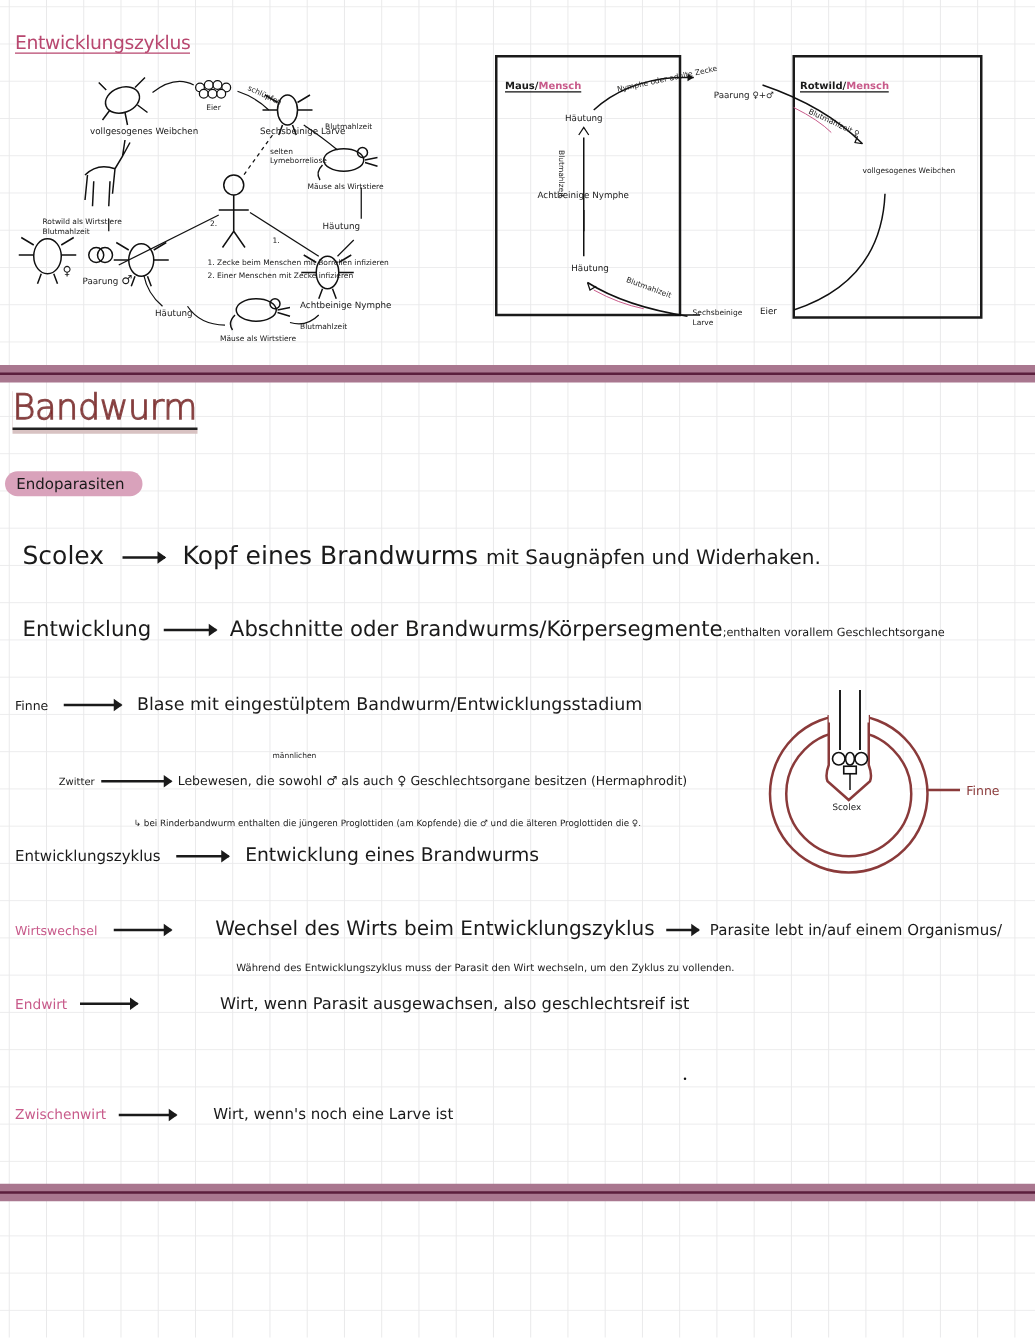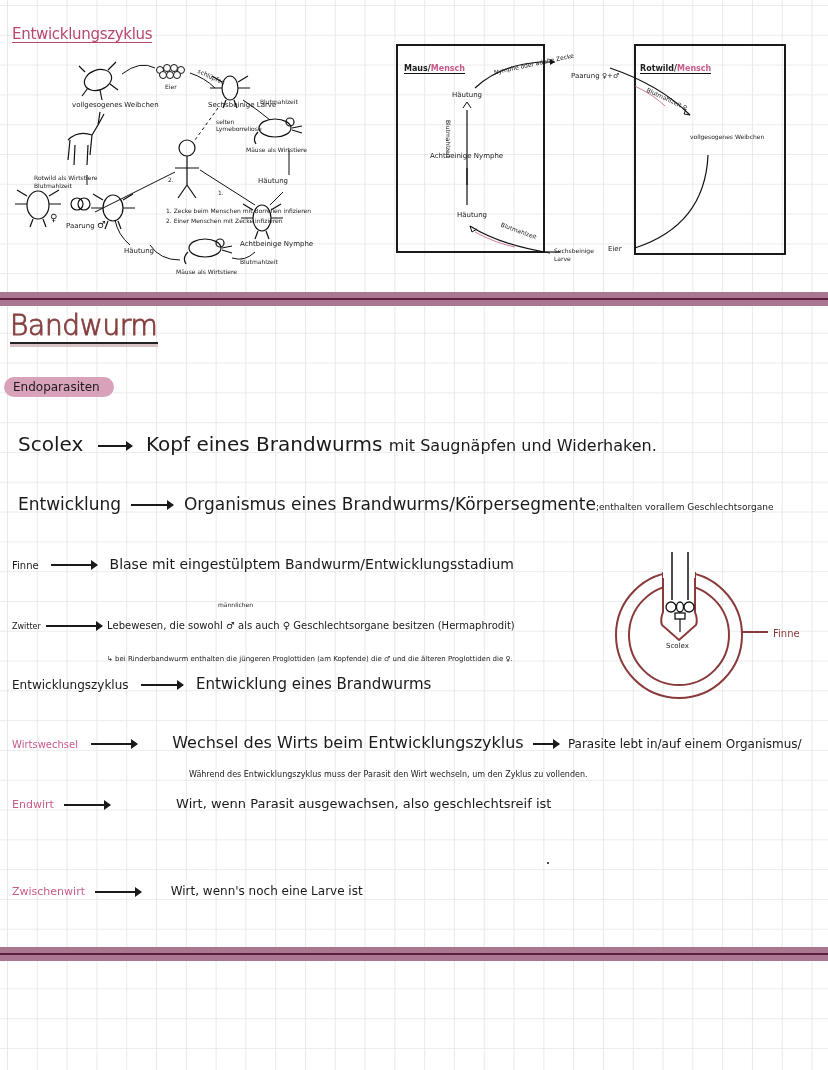--- a/index.html
+++ b/index.html
@@ -186,32 +186,32 @@
 <div class="abs" style="left:18px; top:432px; font-size:20px;">
   <span>Scolex</span>
   <span class="arrow" style="width:34px; margin:0 8px;"></span>
   <span>Kopf eines Brandwurms</span>
   <span style="font-size:16px;">mit Saugnäpfen und Widerhaken.</span>
 </div>
 
 <div class="abs" style="left:18px; top:494px; font-size:17px;">
   <span>Entwicklung</span>
   <span class="arrow" style="width:42px; margin:0 5px;"></span>
-  <span>Organismus eines Brandwurms/Körpersegmente</span><span style="font-size:9px;">;enthalten vorallem Geschlechtsorgane</span>
+  <span>Abschnitte oder Brandwurms/Körpersegmente</span><span style="font-size:9px;">;enthalten vorallem Geschlechtsorgane</span>
 </div>
 
 <div class="abs" style="left:12px; top:556px; font-size:14px;">
   <span style="font-size:10px;">Finne</span>
   <span class="arrow" style="width:46px; margin:0 8px;"></span>
   <span>Blase mit eingestülptem Bandwurm/Entwicklungsstadium</span>
 </div>
 
 <div class="abs tiny" style="left:218px; top:601px;">männlichen</div>
 <div class="abs" style="left:12px; top:620px; font-size:10px;">
-  <span style="font-size:8px;">Zwitter</span>
+  <span style="font-size:8px;margin-left:35px;">Zwitter</span>
   <span class="arrow" style="width:56px; margin:0 2px;"></span>
   <span>Lebewesen, die sowohl ♂ als auch ♀ Geschlechtsorgane besitzen (Hermaphrodit)</span>
 </div>
 <div class="abs" style="left:107px; top:655px; font-size:7px;">↳ bei Rinderbandwurm enthalten die jüngeren Proglottiden (am Kopfende) die ♂ und die älteren Proglottiden die ♀.</div>
 
 <div class="abs" style="left:12px; top:675px; font-size:15px;">
   <span style="font-size:12px;">Entwicklungszyklus</span>
   <span class="arrow" style="width:42px; margin:0 8px;"></span>
   <span>Entwicklung eines Brandwurms</span>
 </div>

